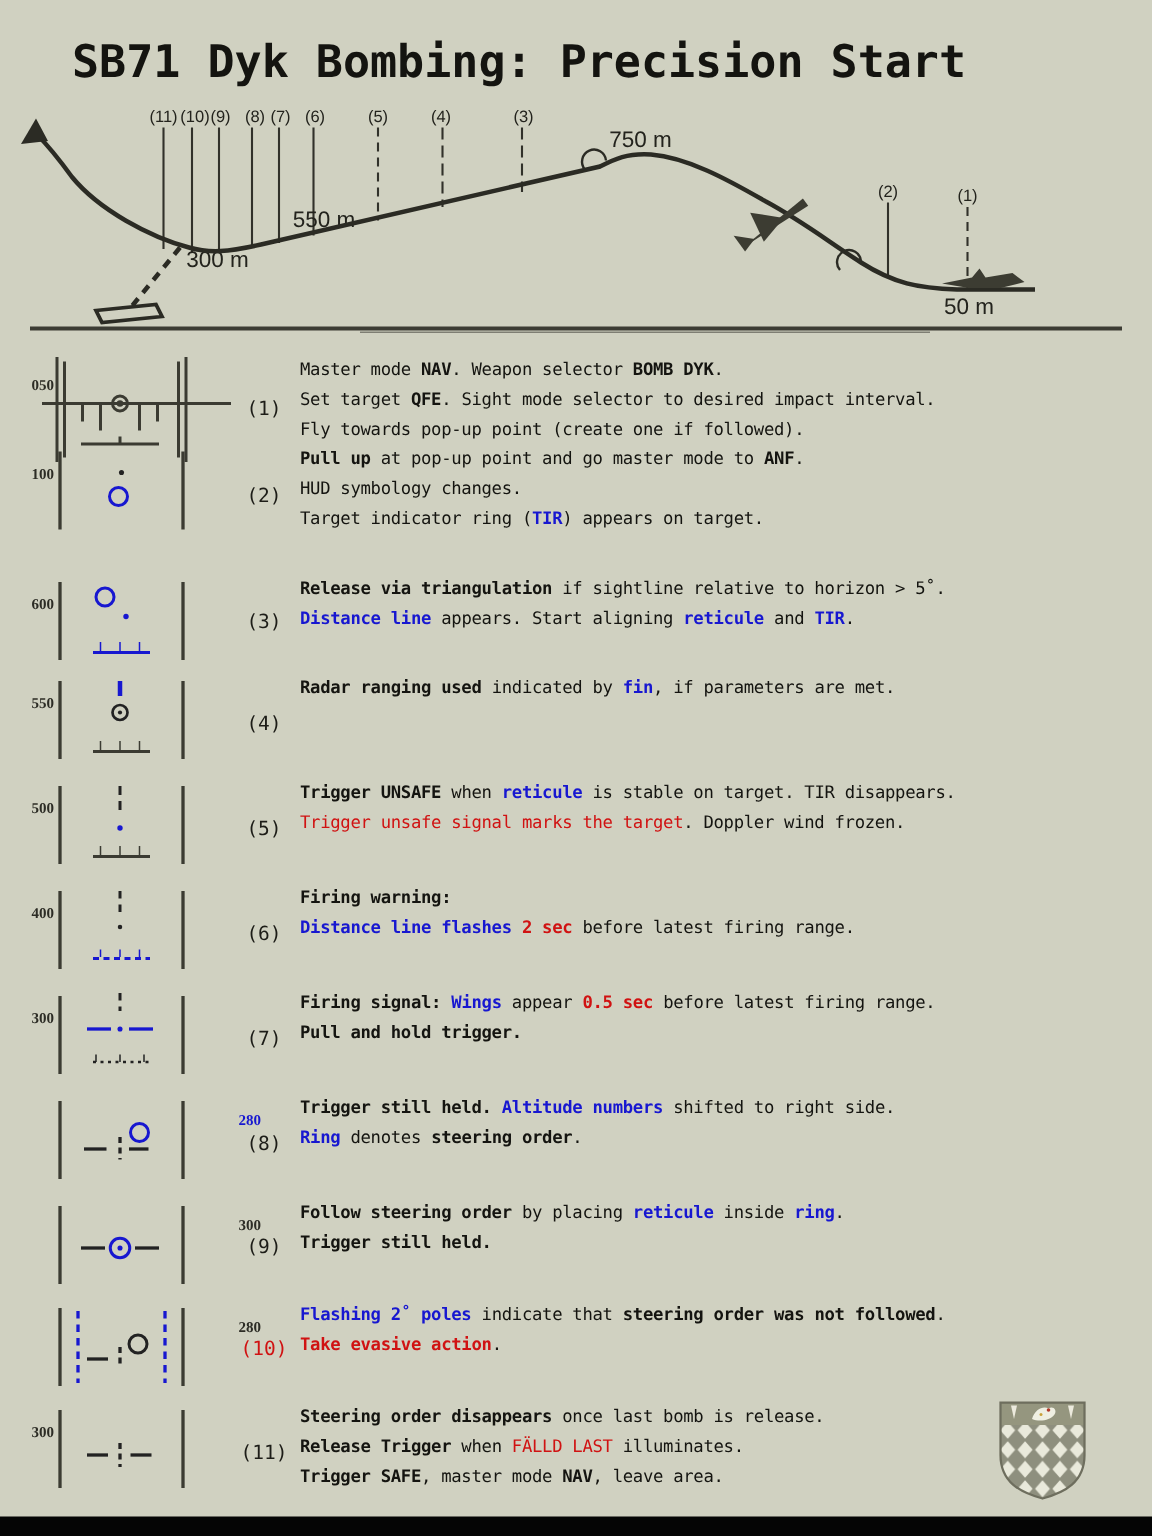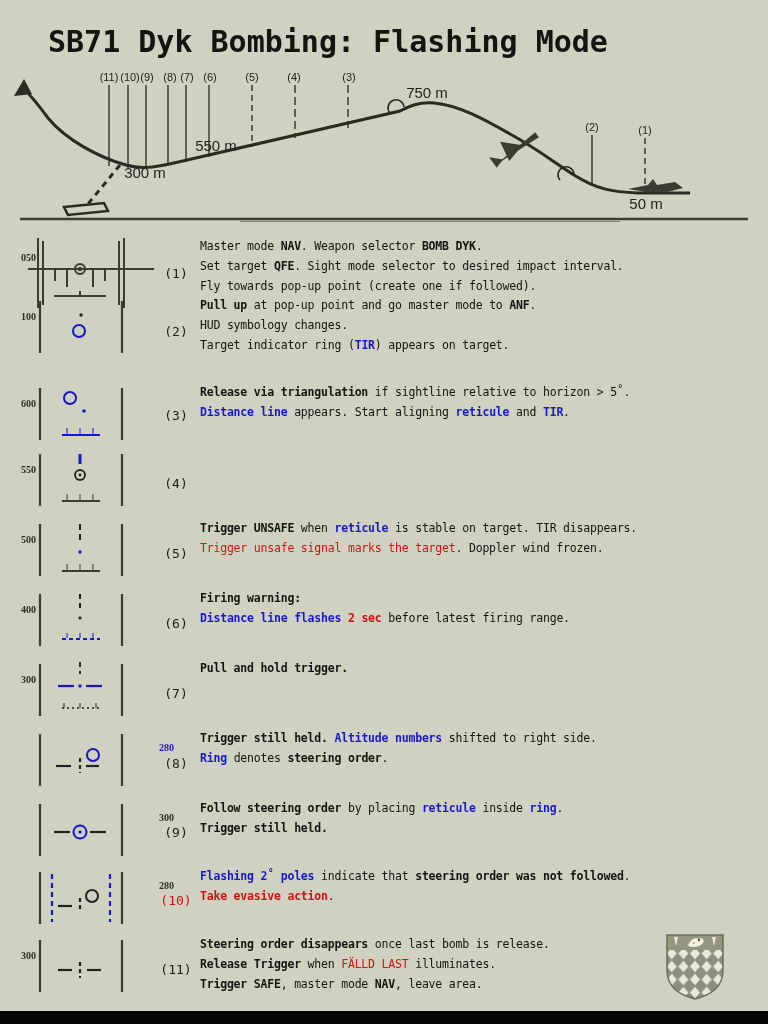--- a/index.html
+++ b/index.html
@@ -31,21 +31,21 @@
   .seg-r{font-weight:normal;color:var(--red);}
   .seg-rb{font-weight:bold;color:var(--red);}
   .crest{position:absolute;left:666px;top:934px;}
   .bottombar{position:absolute;left:0;top:1011px;width:768px;height:13px;background:#050505;}
 </style>
 </head>
 <body>
 
 <div class="page">
 
-  <div class="title">SB71 Dyk Bombing: Flashing Mode</div>
+  <div class="title">SB71 Dyk Bombing: Precision Start</div>
 
   <svg class="flight" viewBox="0 0 768 168">
     <g stroke="#31312a" stroke-width="1.4" fill="none">
       <line x1="109" y1="27" x2="109" y2="108"></line>
       <line x1="128" y1="27" x2="128" y2="110"></line>
       <line x1="146" y1="27" x2="146" y2="109"></line>
       <line x1="168" y1="27" x2="168" y2="107"></line>
       <line x1="186" y1="27" x2="186" y2="104"></line>
       <line x1="209" y1="27" x2="209" y2="99"></line>
       <line x1="252" y1="27" x2="252" y2="89" stroke-dasharray="6,4"></line>
@@ -174,20 +174,23 @@
             <circle cx="54" cy="27" r="1.4" fill="#222"></circle>
             <g stroke="var(--hud)">
               <line x1="36" y1="53" x2="74" y2="53" stroke-width="2"></line>
               <line x1="41" y1="46" x2="41" y2="53"></line>
               <line x1="54" y1="46" x2="54" y2="53"></line>
               <line x1="67" y1="46" x2="67" y2="53"></line>
             </g>
           </svg></div>
         <span class="alt left">550</span>
         <span class="step-id">(4)</span>
+        <div class="step-text">
+          <div class="line"><span class="seg-b">Radar ranging used</span><span class="seg-n"> indicated by </span><span class="seg-bb">fin</span><span class="seg-n">, if parameters are met.</span></div>
+        </div>
       </div>
       <div class="step-row" style="top: 518px; height: 70px;">
         <div class="hudbox"><svg width="140" height="64" viewBox="0 0 140 64">
             <g stroke="var(--hud)" stroke-width="2.2" fill="none">
               <line x1="14" y1="6" x2="14" y2="58"></line>
               <line x1="96" y1="6" x2="96" y2="58"></line>
             </g>
 <line x1="54" y1="6" x2="54" y2="22" stroke="#222" stroke-width="2" stroke-dasharray="6,4"></line>
 <circle cx="54" cy="34" r="1.8" fill="var(--blue)"></circle>
             <g stroke="var(--hud)">
@@ -241,20 +244,21 @@
 <g stroke="#222">
               <line x1="36" y1="50" x2="74" y2="50" stroke-width="1.6" stroke-dasharray="2,3"></line>
               <line x1="38" y1="45" x2="38" y2="50"></line>
               <line x1="54" y1="45" x2="54" y2="50"></line>
               <line x1="70" y1="45" x2="70" y2="50"></line>
             </g>
           </svg></div>
         <span class="alt left">300</span>
         <span class="step-id">(7)</span>
         <div class="step-text">
+          <div class="line"><span class="seg-b">Firing signal:</span><span class="seg-n"> </span><span class="seg-bb">Wings</span><span class="seg-n"> appear </span><span class="seg-rb">0.5 sec</span><span class="seg-n"> before latest firing range.</span></div>
           <div class="line"><span class="seg-b">Pull and hold trigger.</span></div>
         </div>
       </div>
       <div class="step-row" style="top: 728px; height: 70px;">
         <div class="hudbox"><svg width="140" height="64" viewBox="0 0 140 64">
             <g stroke="var(--hud)" stroke-width="2.2" fill="none">
               <line x1="14" y1="6" x2="14" y2="58"></line>
               <line x1="96" y1="6" x2="96" y2="58"></line>
             </g>
 <g stroke="#222" stroke-width="2.2">

